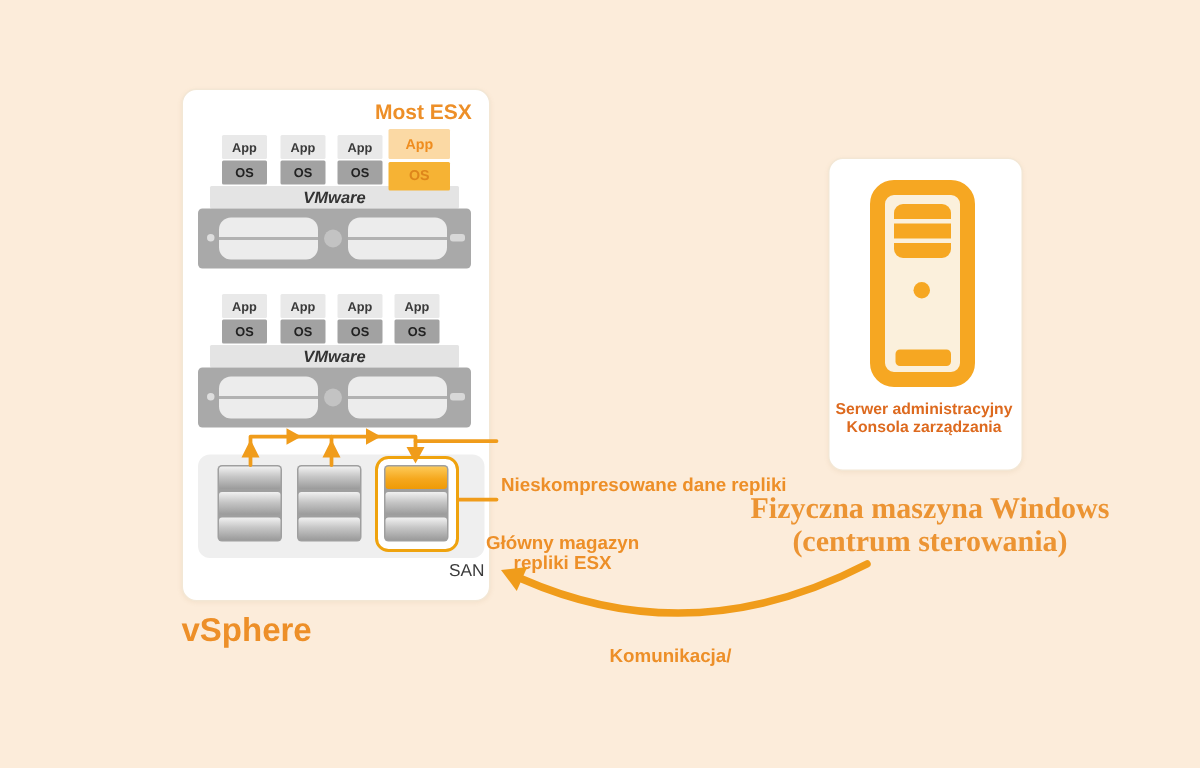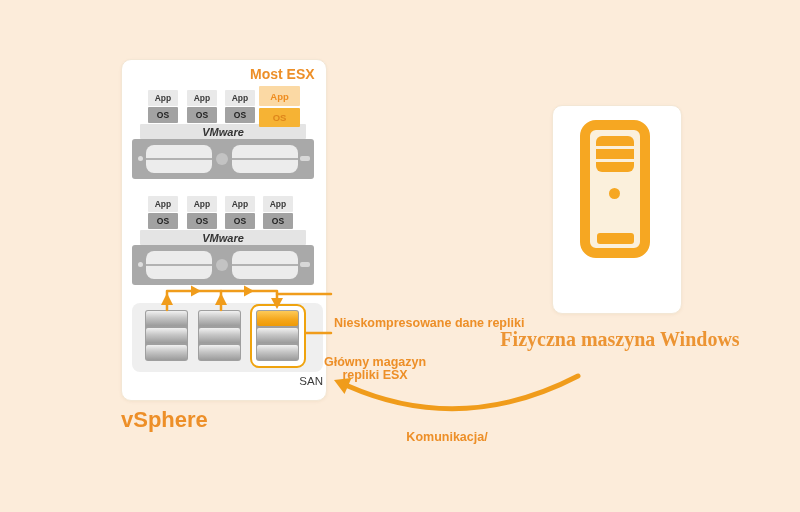--- a/index.html
+++ b/index.html
@@ -159,23 +159,28 @@
   <div>
     <div class="tower"></div>
     <div class="bays">
       <div class="bar"></div>
       <div class="bar"></div>
       <div class="bar"></div>
     </div>
     <div class="pwr"></div>
     <div class="slot"></div>
   </div>
+  <div class="caption">
+    <div>Serwer administracyjny</div>
+    <div>Konsola zarządzania</div>
+  </div>
 
   <div class="lbl big-title" style="left:450px;top:329px;width:340px;font-family:Liberation Serif, serif;">
     <div>Fizyczna maszyna Windows</div>
+    <div>(centrum sterowania)</div>
   </div>
 
   <div class="lbl lan-note" style="left:377px;top:430px;width:140px;">
     <div>Komunikacja/</div>
   </div>
 
   <svg class="overlay" width="800" height="512" viewBox="0 0 800 512">
 
     <g>
       <path class="flow" d="M167 310 V291 H277 V304"></path>

